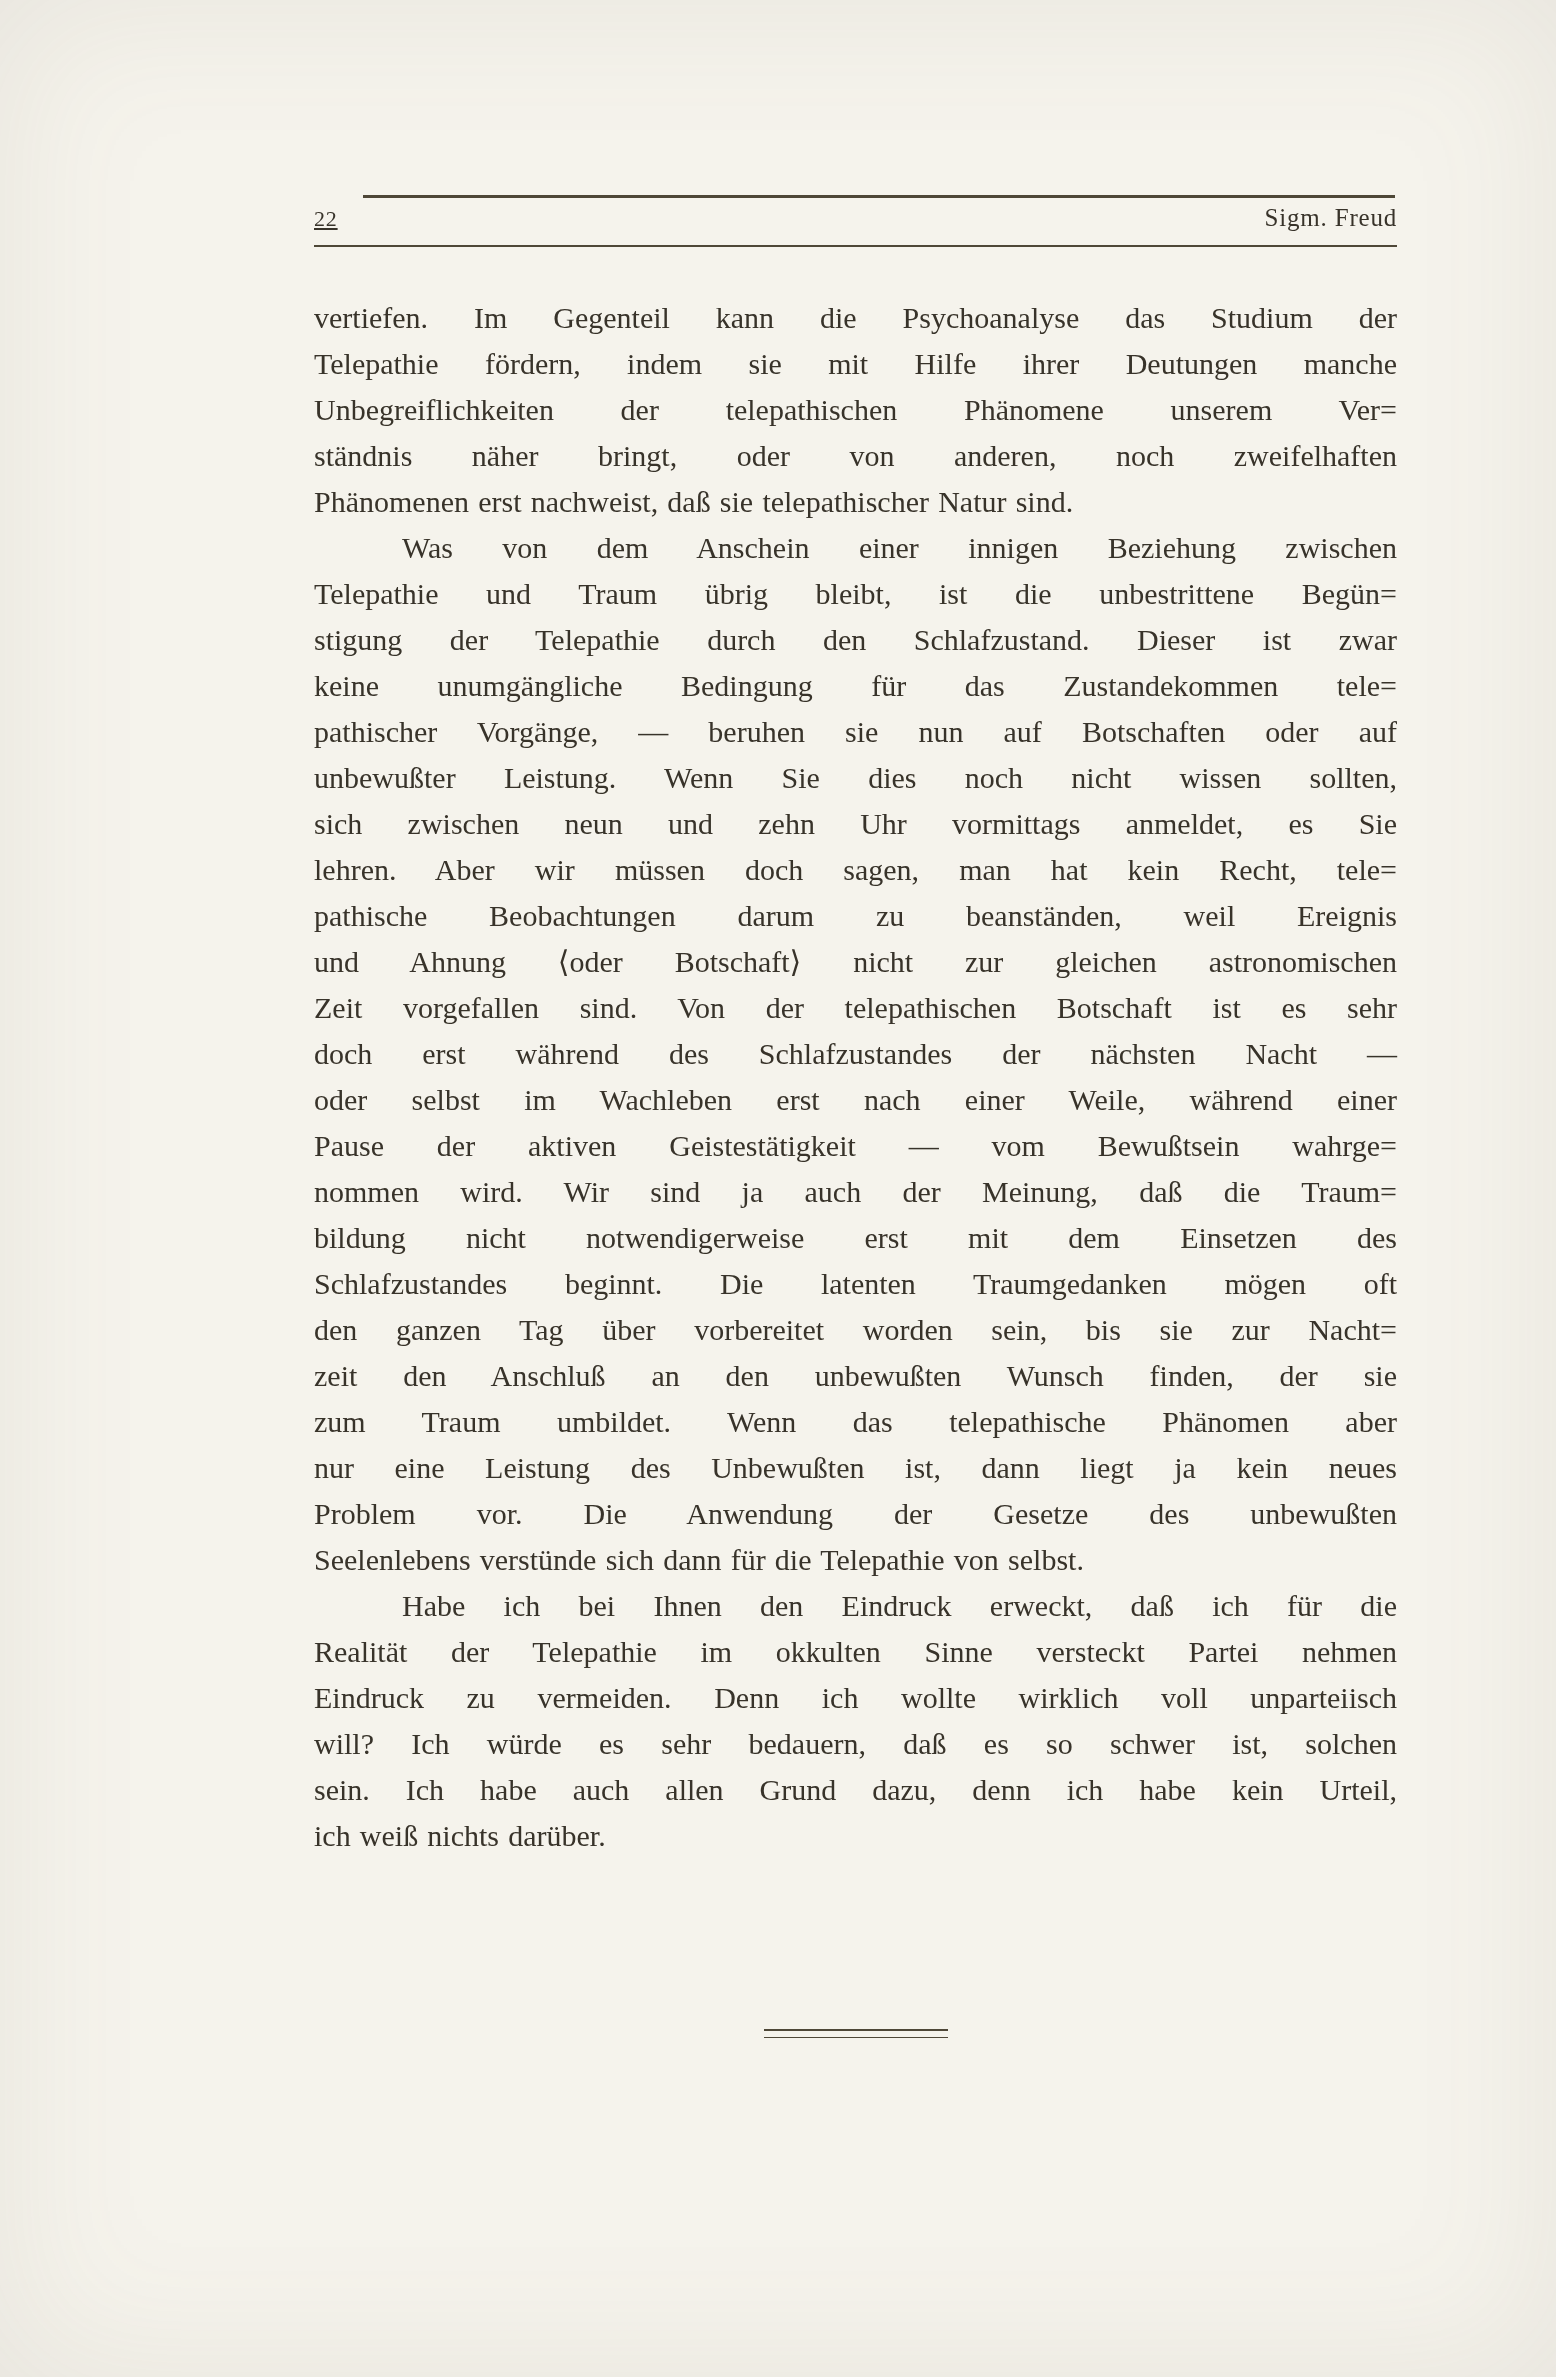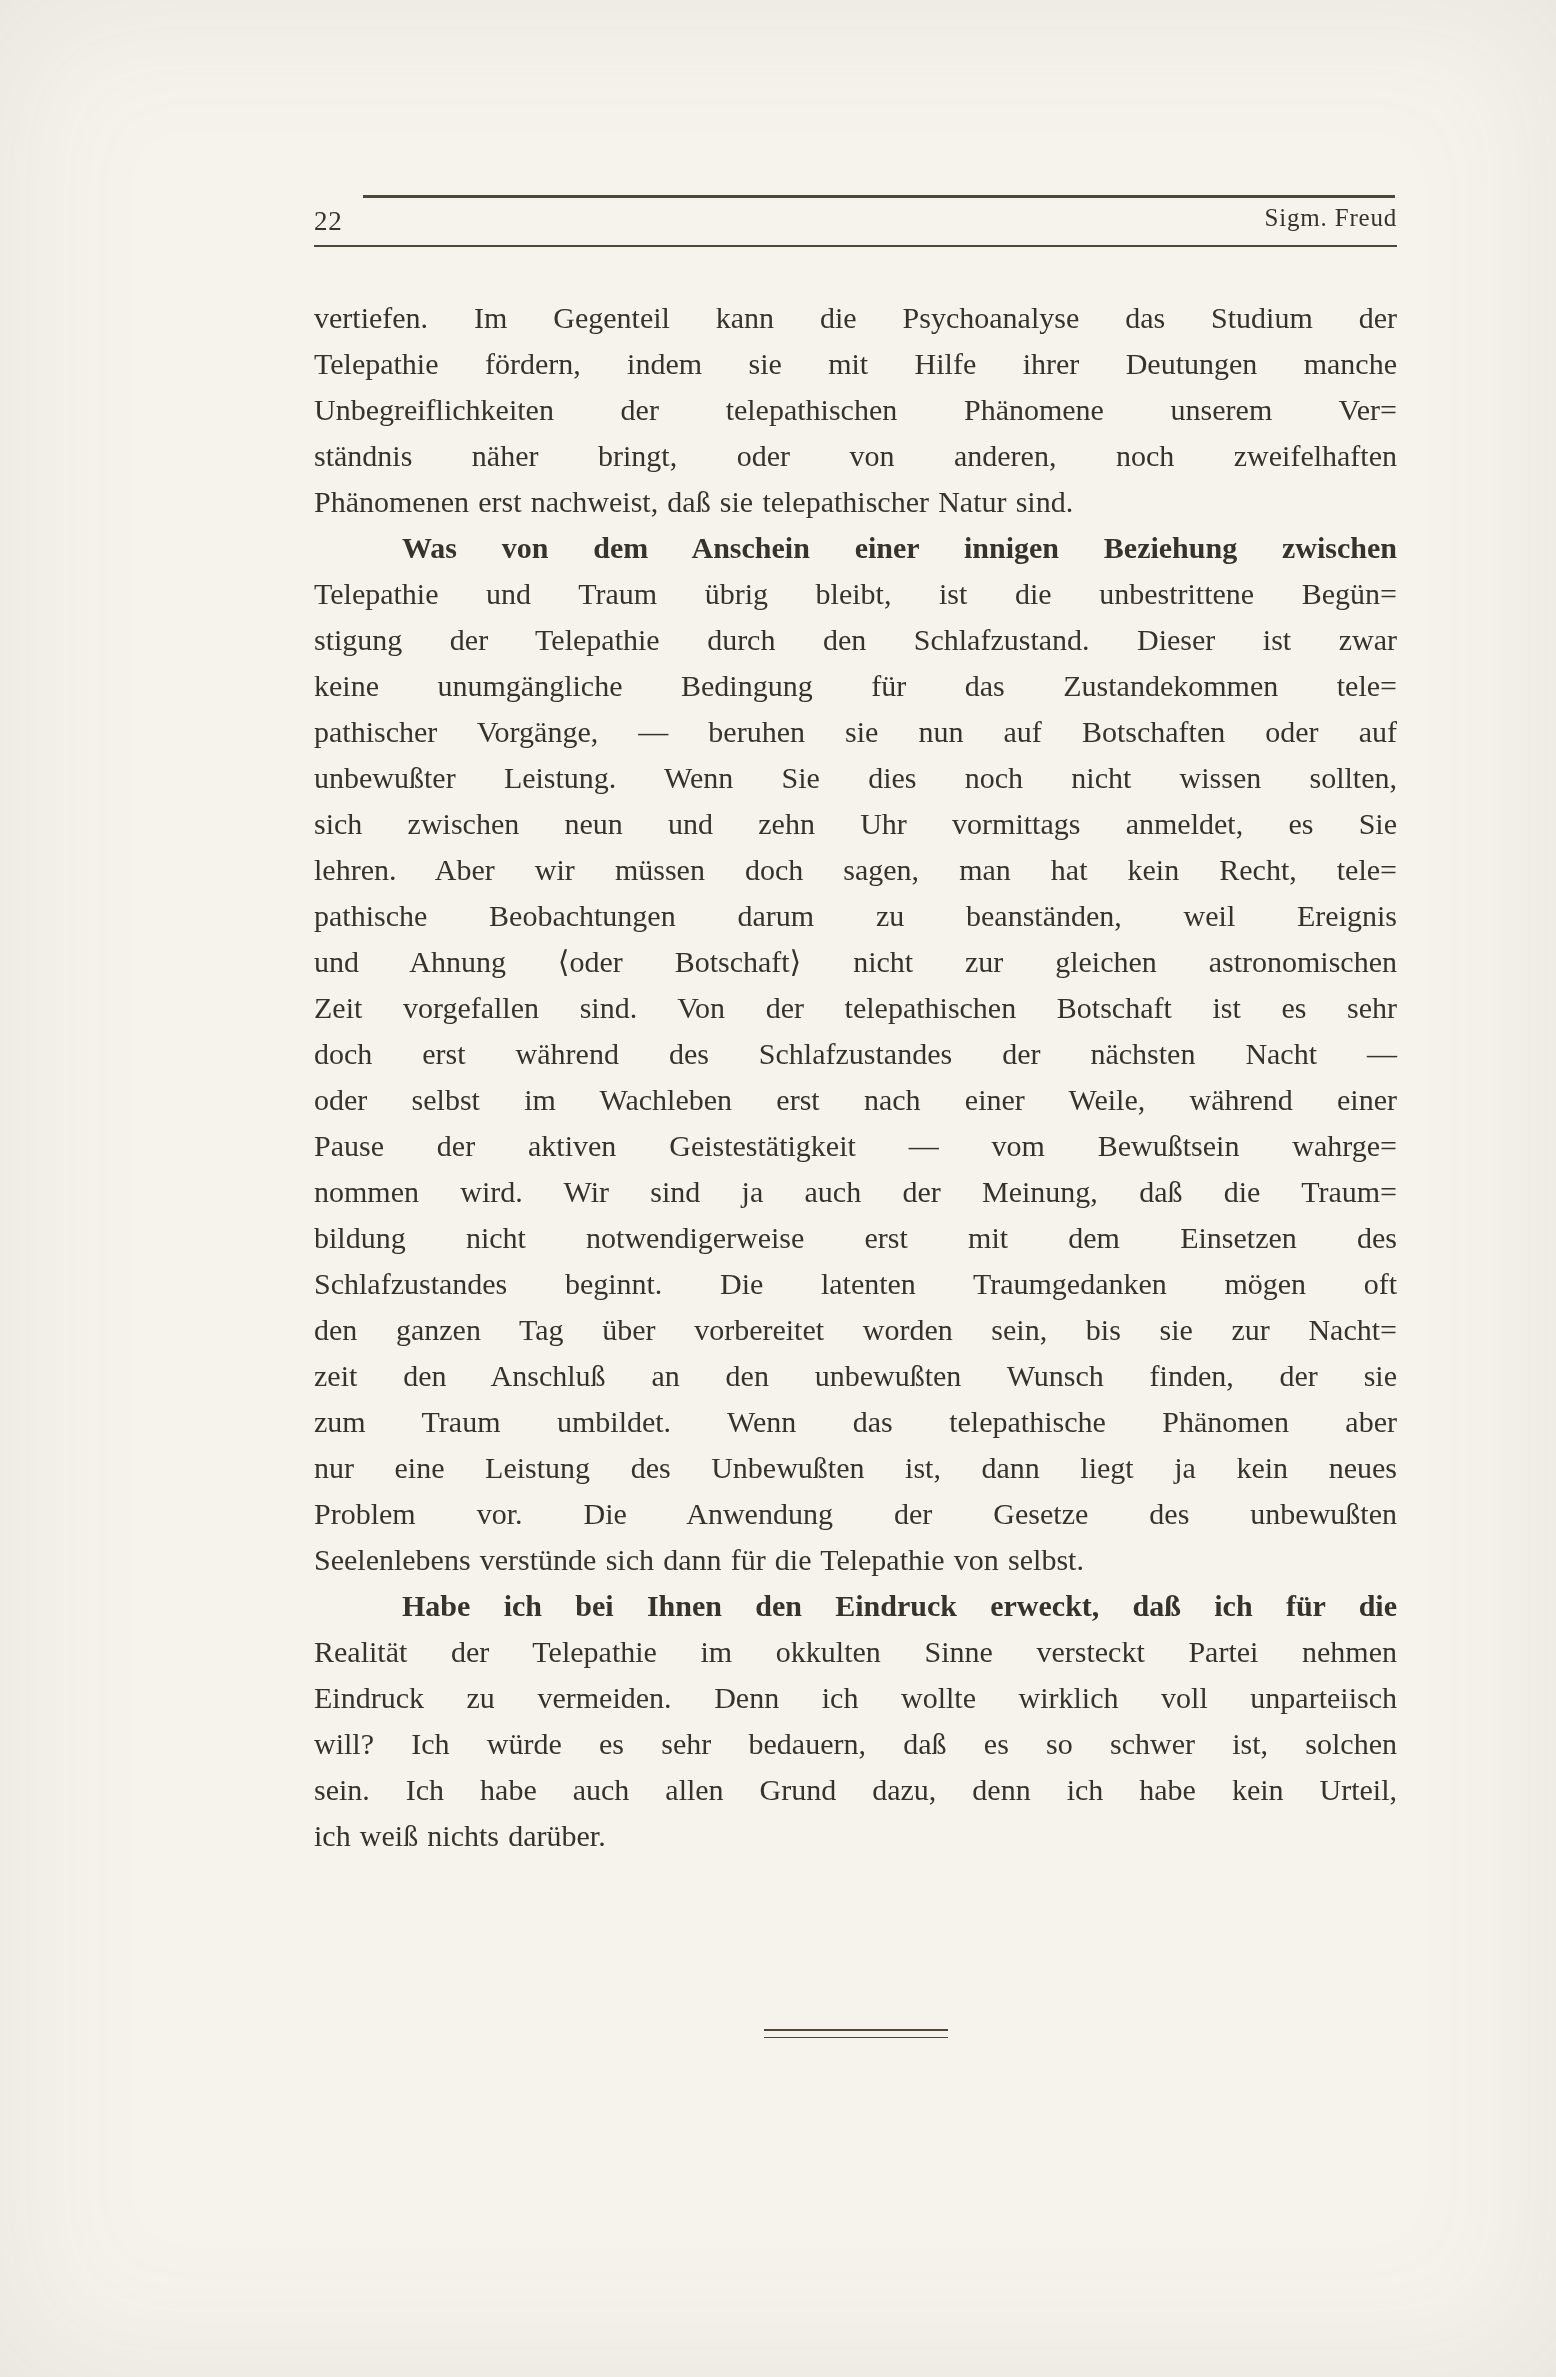--- a/index.html
+++ b/index.html
@@ -38,22 +38,23 @@
   .rule-bottom {
     position: absolute;
     left: 0; right: 0; bottom: 0;
     height: 2.5px;
     background: #4e4737;
   }
   .page-number {
     position: absolute;
     left: 0;
     top: 11px;
-    font-size: 27px;
+    font-size: 22px;
     letter-spacing: 0.8px;
+    text-decoration: underline;
   }
   .running-title {
     position: absolute;
     left: 0; right: 0;
     top: 9.2px;
     text-align: right;
     font-size: 25px;
     letter-spacing: 0.8px;
   }
 
@@ -64,21 +65,21 @@
     width: 1083px;
     font-size: 30px;
   }
   .line {
     height: 46px;
     line-height: 46px;
     text-align: justify;
     text-align-last: justify;
     word-spacing: 1.7px;
   }
-  .line.indent { padding-left: 88px; font-weight: bold; }
+  .line.indent { padding-left: 88px; }
   .line.last { text-align-last: left; }
 
   .end-rule {
     position: absolute;
     left: 764px;
     top: 2029px;
     width: 184px;
     height: 9.2px;
     border-top: 2.5px solid #4e4737;
     border-bottom: 1.7px solid #4e4737;

